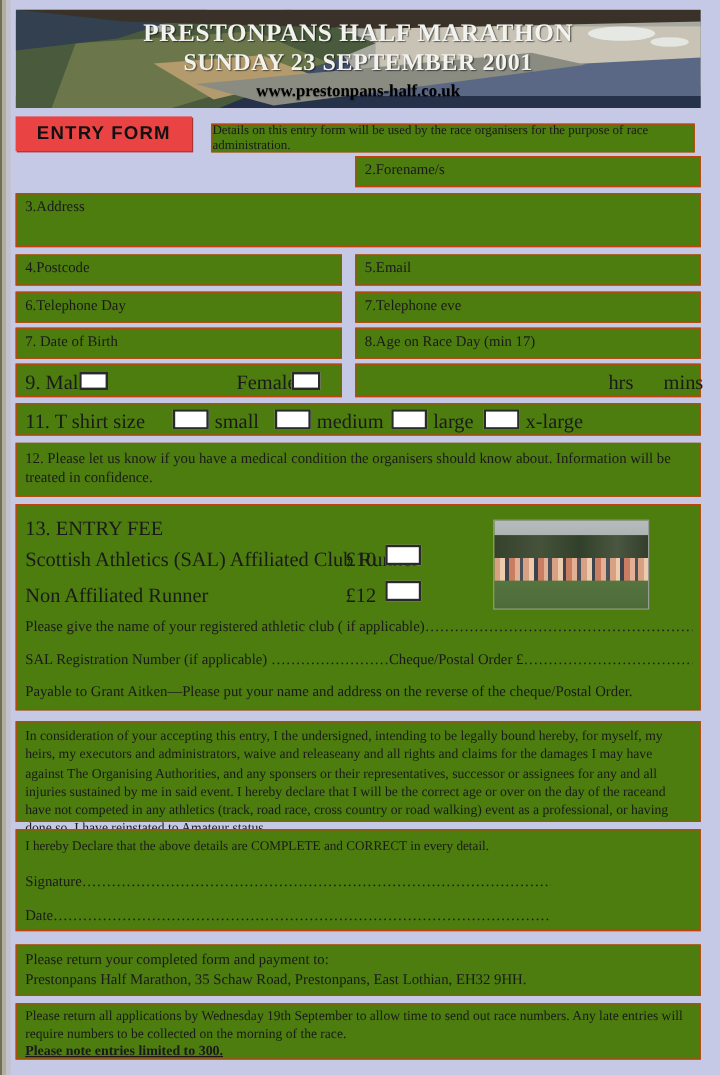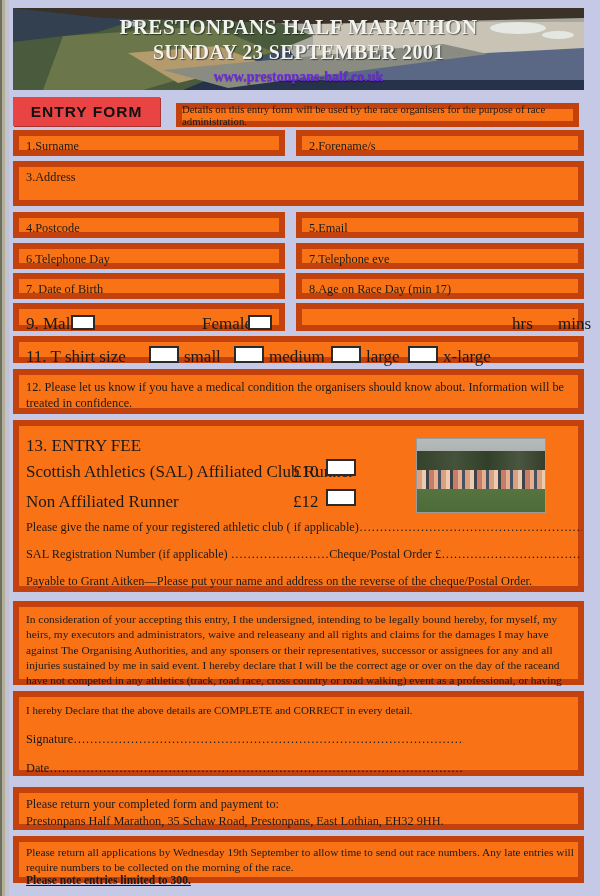--- a/index.html
+++ b/index.html
@@ -7,33 +7,33 @@
     position:relative; width:600px; height:896px; overflow:hidden;
     background:#c6c9e5;
     font-family:"Liberation Serif", serif;
     color:#1a1a1a;
   }
   .scan-edge{
     position:absolute; left:0; top:0; width:9px; height:896px;
     background:linear-gradient(90deg,#6f6f5d 0 2px,#b2ae99 2px 5px,#c2c2cf 5px 9px);
   }
   .wbox{
-    position:absolute; background:#f97316; border:6px solid #c2410c;
+    position:absolute; background:#4d7c0f; border:1px solid #c2410c;
     box-sizing:border-box;
   }
   .lbl{
     position:absolute; left:7px; top:3px; font-size:12.3px; white-space:nowrap;
   }
   
   .hero{position:absolute; left:13px; top:8px; width:571px; height:82px; overflow:hidden;}
   .hero svg{position:absolute; left:0; top:0; width:100%; height:100%;}
   .hero-text{position:absolute; left:0; top:0; width:100%; text-align:center;}
   .hero-t1{position:absolute; top:7px; width:100%; font-size:21px; font-weight:bold; color:#f2f2ee; letter-spacing:0.5px; text-shadow:1px 1px 1px rgba(0,0,0,.55);}
   .hero-t2{position:absolute; top:33px; width:100%; font-size:20px; font-weight:bold; color:#f2f2ee; letter-spacing:0.5px; text-shadow:1px 1px 1px rgba(0,0,0,.55);}
-  .hero-url{position:absolute; top:61px; width:100%; font-size:14px; font-weight:bold; color:#6d28d9; text-shadow:0 1px 1px rgba(0,0,0,.4); cursor:pointer;}
+  .hero-url{position:absolute; top:61px; width:100%; font-size:14px; font-weight:bold; color:#000000; text-shadow:0 1px 1px rgba(0,0,0,.4); cursor:pointer;}
   
   .badge{
     position:absolute; left:13px; top:97px; width:147px; height:29px;
     background:#e94343; display:flex; align-items:center; justify-content:center;
     font-family:"Liberation Sans", sans-serif; font-weight:bold; font-size:15.5px;
     letter-spacing:1px; color:#111; box-shadow:1px 1px 0 #a33;
   }
   .privacy{
     left:176px; top:103px; width:403px; height:24px;
     display:flex; align-items:center; justify-content:center;
@@ -84,23 +84,20 @@
     <div class="hero-text">
       <div class="hero-t1">PRESTONPANS HALF MARATHON</div>
       <div class="hero-t2">SUNDAY 23 SEPTEMBER 2001</div>
       <div class="hero-url">www.prestonpans-half.co.uk</div>
     </div>
   </div>
 
   <div class="badge">ENTRY FORM</div>
   <div class="wbox privacy">Details on this entry form will be used by the race organisers for the purpose of race administration.</div>
 
-  <div class="wbox" style="left:13px;top:130px;width:272px;height:26px;">
-    <span class="lbl">1.Surname</span>
-  </div>
   <div class="wbox" style="left:296px;top:130px;width:288px;height:26px;">
     <span class="lbl">2.Forename/s</span>
   </div>
 
   <div class="wbox" style="left:13px;top:161px;width:571px;height:45px;">
     <span class="lbl">3.Address</span>
   </div>
 
   <div class="wbox" style="left:13px;top:212px;width:272px;height:26px;">
     <span class="lbl">4.Postcode</span>

